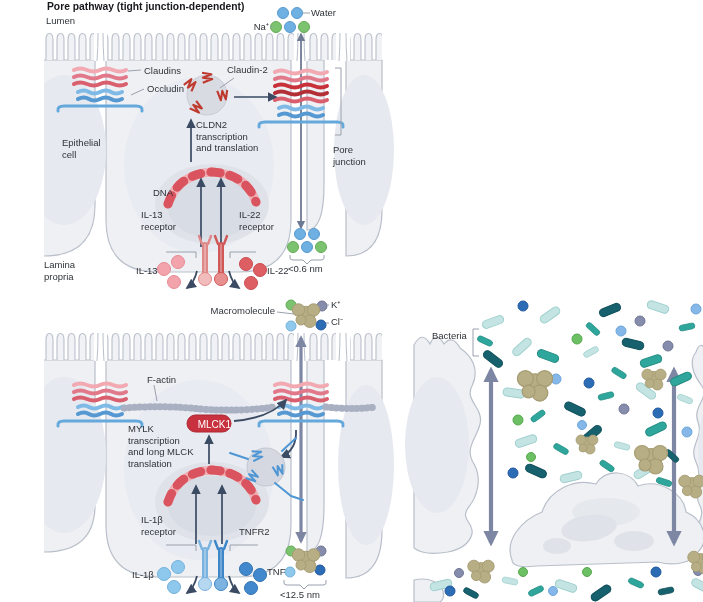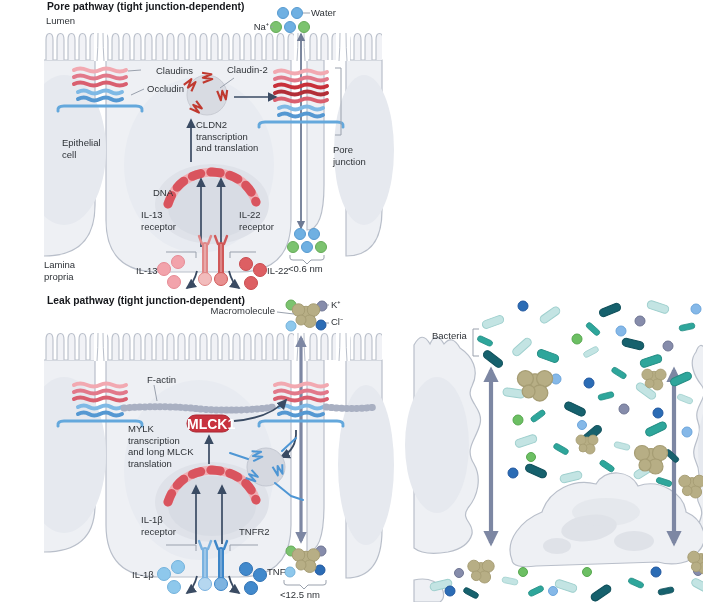--- a/index.html
+++ b/index.html
@@ -5,21 +5,21 @@
   html,body{margin:0;padding:0;background:#fff;}
   #fig{position:relative;width:703px;height:602px;background:#fff;overflow:hidden;
        font-family:"Liberation Sans",sans-serif;margin-left:44px;}
   #art{position:absolute;left:0;top:0;}
   .lbl{position:absolute;font-size:9.5px;line-height:11.5px;color:#2f3338;
        white-space:pre-line;}
   .ttl{font-weight:bold;font-size:10.3px;color:#16181c;white-space:nowrap;}
   .r{text-align:right;}
   .c{text-align:center;}
   .it{}
-  .w{color:#fff;font-weight:bold;font-size:14px;text-align:right;}
+  .w{color:#fff;font-weight:normal;font-size:10px;text-align:right;}
 </style>
 </head>
 <body>
 
 <div id="fig">
 <svg id="art" width="703" height="602" viewBox="0 0 703 602">
 <defs>
   <pattern id="mv" width="11" height="30" patternUnits="userSpaceOnUse">
     <path d="M2,31 L2,10 Q2,3.5 5.5,3.5 Q9,3.5 9,10 L9,31" fill="#f1f2f6" stroke="#b9bfca" stroke-width="1.1"></path>
   </pattern>
@@ -393,42 +393,41 @@
     <use href="#clump" transform="translate(437,571) scale(1.2)"></use>
     <use href="#clump" transform="translate(657,562) scale(1.2)"></use>
   </g>
 </g>
 </svg>
 
 <div class="lbl ttl" style="left:3px;top:1px">Pore pathway (tight junction-dependent)</div>
 <div class="lbl" style="left:2px;top:15px">Lumen</div>
 <div class="lbl" style="left:267px;top:7px">Water</div>
 <div class="lbl r" style="right:478px;top:21px">Na⁺</div>
-<div class="lbl" style="left:112px;top:65px">Claudins</div>
+<div class="lbl" style="left:100px;top:65px">Claudins</div>
 <div class="lbl" style="left:103px;top:83px">Occludin</div>
 <div class="lbl" style="left:183px;top:64px">Claudin-2</div>
 <div class="lbl" style="left:152px;top:119px"><span class="it">CLDN2</span><span>
 transcription
 and translation</span></div>
 <div class="lbl" style="left:18px;top:137px">Epithelial
 cell</div>
 <div class="lbl" style="left:109px;top:187px">DNA</div>
 <div class="lbl" style="left:97px;top:209px">IL-13
 receptor</div>
 <div class="lbl" style="left:195px;top:209px">IL-22
 receptor</div>
 <div class="lbl" style="left:0px;top:259px">Lamina
 propria</div>
 <div class="lbl" style="left:92px;top:265px">IL-13</div>
 <div class="lbl" style="left:223px;top:265px">IL-22</div>
 <div class="lbl" style="left:244px;top:263px">&lt;0.6 nm</div>
 <div class="lbl" style="left:289px;top:144px">Pore
 junction</div>
 
-<div class="lbl ttl" style="left:3px;top:295px">Leak pathway (tight junction-dependent)</div>
 <div class="lbl r" style="right:472px;top:305px">Macromolecule</div>
 <div class="lbl" style="left:287px;top:299px">K⁺</div>
 <div class="lbl" style="left:287px;top:316px">Cl⁻</div>
 <div class="lbl" style="left:103px;top:374px">F-actin</div>
 <div class="lbl w c" style="left:143px;top:419px;width:44px">MLCK1</div>
 <div class="lbl" style="left:84px;top:423px"><span class="it">MYLK</span><span>
 transcription
 and long MLCK
 translation</span></div>
 <div class="lbl" style="left:97px;top:514px">IL-1β

